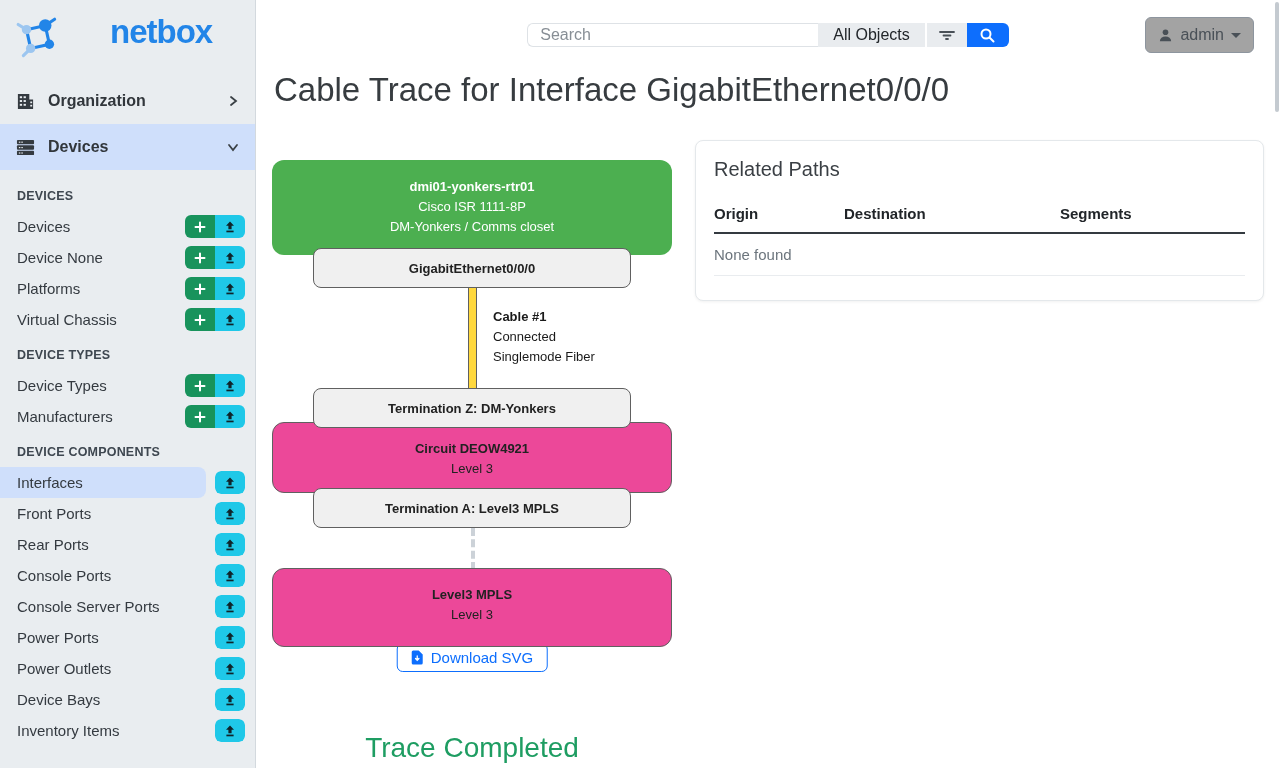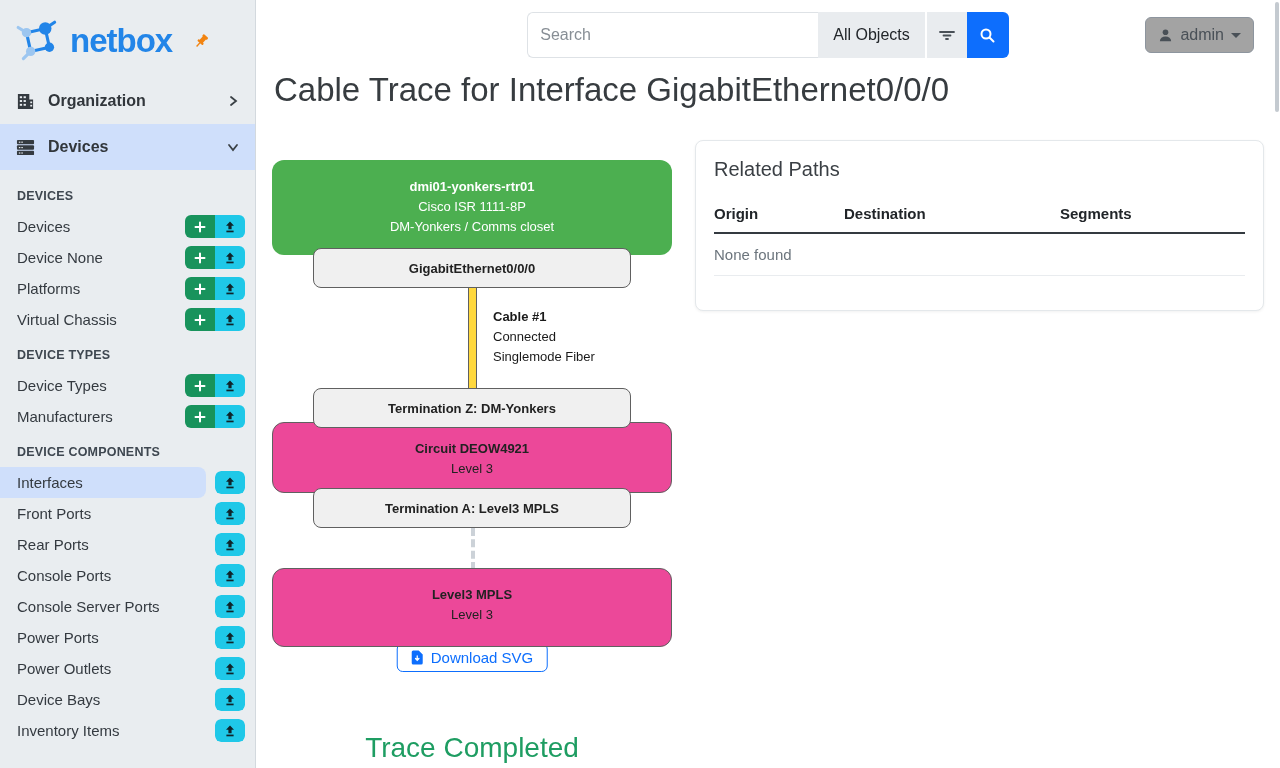--- a/index.html
+++ b/index.html
@@ -1,40 +1,40 @@
 <!DOCTYPE html>
 <html><head>
 <meta charset="utf-8">
 <style>
   * { margin:0; padding:0; box-sizing:border-box; }
   html,body { width:1280px; height:768px; overflow:hidden; }
   body { display:flex; font-family:"Liberation Sans", sans-serif; background:#fff; color:#343a40; }
 
   
   .sidebar { width:256px; min-width:256px; height:768px; background:#e9edf0; border-right:1px solid #d3d9de; position:relative; overflow:hidden; }
-  .logo-row { display:flex; align-items:center; padding:13px 14px 10px 14px; height:78px; }
+  .logo-row { display:flex; padding:13px 14px 10px 14px; height:78px;gap:40px; }
   .logo-word { font-size:33px; font-weight:bold; color:#2285e8; letter-spacing:-1px; margin-left:6px; }
   .pin-btn { margin-left:20px; background:none; border:none; cursor:pointer; display:flex; align-items:center; }
   .nav-row { height:46px; display:flex; align-items:center; padding:0 16px; gap:13px; font-size:16px; font-weight:bold; color:#31363b; cursor:pointer; }
   .nav-row.active { background:#cfdffb; }
   .nav-chevron { margin-left:auto; display:flex; }
   .side-menu { padding-top:6px; }
   .side-header { padding:13px 10px 8px 17px; font-size:12.5px; font-weight:bold; color:#3e4750; letter-spacing:.2px; }
   .menu-item { height:31px; display:flex; align-items:center; position:relative; padding-left:17px; font-size:15px; color:#343a40; cursor:pointer; }
   .menu-item .hl { display:none; position:absolute; left:0; top:0; bottom:0; width:206px; background:#cfdffb; border-radius:0 8px 8px 0; }
   .menu-item.active .hl { display:block; }
   .menu-item .lbl { position:relative; z-index:1; }
   .btn-box { margin-left:auto; margin-right:10px; display:flex; border-radius:6px; overflow:hidden; position:relative; z-index:1; height:23px; }
   .btn-add { width:30px; background:#18935c; color:#fff; border:none; display:flex; align-items:center; justify-content:center; cursor:pointer; }
   .btn-import { width:30px; background:#1fc8e8; border:none; display:flex; align-items:center; justify-content:center; cursor:pointer; }
 
   
   .main { flex:1; position:relative; background:#fff; }
   .topbar { height:70px; display:flex; align-items:center; justify-content:center; position:relative; }
-  .search-group { display:flex; height:46px; }
+  .search-group { display:flex; height:24px; }
   .search-input { width:291px; border:1px solid #dee2e6; border-right:none; border-radius:6px 0 0 6px; padding:0 12px; font-size:16px; color:#212529; outline:none; font-family:"Liberation Sans",sans-serif; }
   .search-input::placeholder { color:#878e95; }
   .scope-select { background:#e9ecef; border:1px solid #e9ecef; display:flex; align-items:center; padding:0 14px; font-size:16px; color:#212529; cursor:pointer; }
   .filter-btn { width:40px; background:#e9ecef; border:none; margin-left:2px; display:flex; align-items:center; justify-content:center; cursor:pointer; }
   .searchgo-btn { width:42px; background:#0d6efd; border:none; border-radius:0 6px 6px 0; display:flex; align-items:center; justify-content:center; cursor:pointer; }
   .user-btn { position:absolute; right:26px; top:17px; height:36px; display:flex; align-items:center; gap:7px; padding:0 12px; background:#a3a3a3; border:1px solid #8d959e; border-radius:6px; font-size:16px; color:#495057; cursor:pointer; }
   .caret { width:0; height:0; border-left:5px solid transparent; border-right:5px solid transparent; border-top:5px solid #495057; }
 
   .page-title { position:absolute; left:18px; top:71px; font-size:33px; font-weight:400; color:#373c40; }
 
@@ -52,21 +52,21 @@
   .big-gray { left:0; width:400px; background:#ec4899; border:1px solid #606060; border-radius:12px; font-size:13px; line-height:20px; color:#222; z-index:2; }
   .circuit-box { top:262px; height:71px; padding-top:16px; }
   .terma-box { top:328px; }
   .dash-line { left:199px; top:368px; height:42px; width:0; border-left:4px dashed #ccd2d8; z-index:1; }
   .bgray-strong { font-weight:bold; }
   .provider-box { top:408px; height:79px; padding-top:16px; }
   .dl-btn { position:absolute; top:483px; left:50%; transform:translateX(-50%); display:flex; align-items:center; gap:7px; padding:5px 13px; background:#fff; border:1px solid #0d6efd; border-radius:6px; color:#0d6efd; font-size:15px; cursor:pointer; white-space:nowrap; }
   .trace-result { position:absolute; top:572px; width:100%; text-align:center; font-size:28px; color:#1e9d62; }
 
   
-  .card { position:absolute; left:439px; top:140px; width:569px; background:#fff; border:1px solid #e4e8eb; border-radius:8px; box-shadow:0 1px 3px rgba(0,0,0,.06); padding:17px 18px 14px; }
+  .card { position:absolute; left:439px; top:140px; width:569px; background:#fff; border:1px solid #e4e8eb; border-radius:8px; box-shadow:0 1px 3px rgba(0,0,0,.06); padding:17px 18px 4px; }
   .card-title { font-size:20px; color:#3a3f44; font-weight:400; margin-bottom:24px; }
   .paths-table { width:100%; border-collapse:collapse; font-size:15px; }
   .paths-table th { text-align:left; font-weight:bold; color:#212529; padding:0 0 10px 0; border-bottom:2px solid #343a40; }
   .paths-table td { padding:12px 0; color:#6c757d; border-bottom:1px solid #dee2e6; }
   .paths-table tr:last-child td { border-bottom:1px solid #e9ecef; }
   .card-pad-bottom { height:20px; }
 
   .scroll-thumb { position:absolute; right:1px; top:2px; width:4px; height:110px; background:#c4cad0; border-radius:2px; }
 </style>
 </head>

